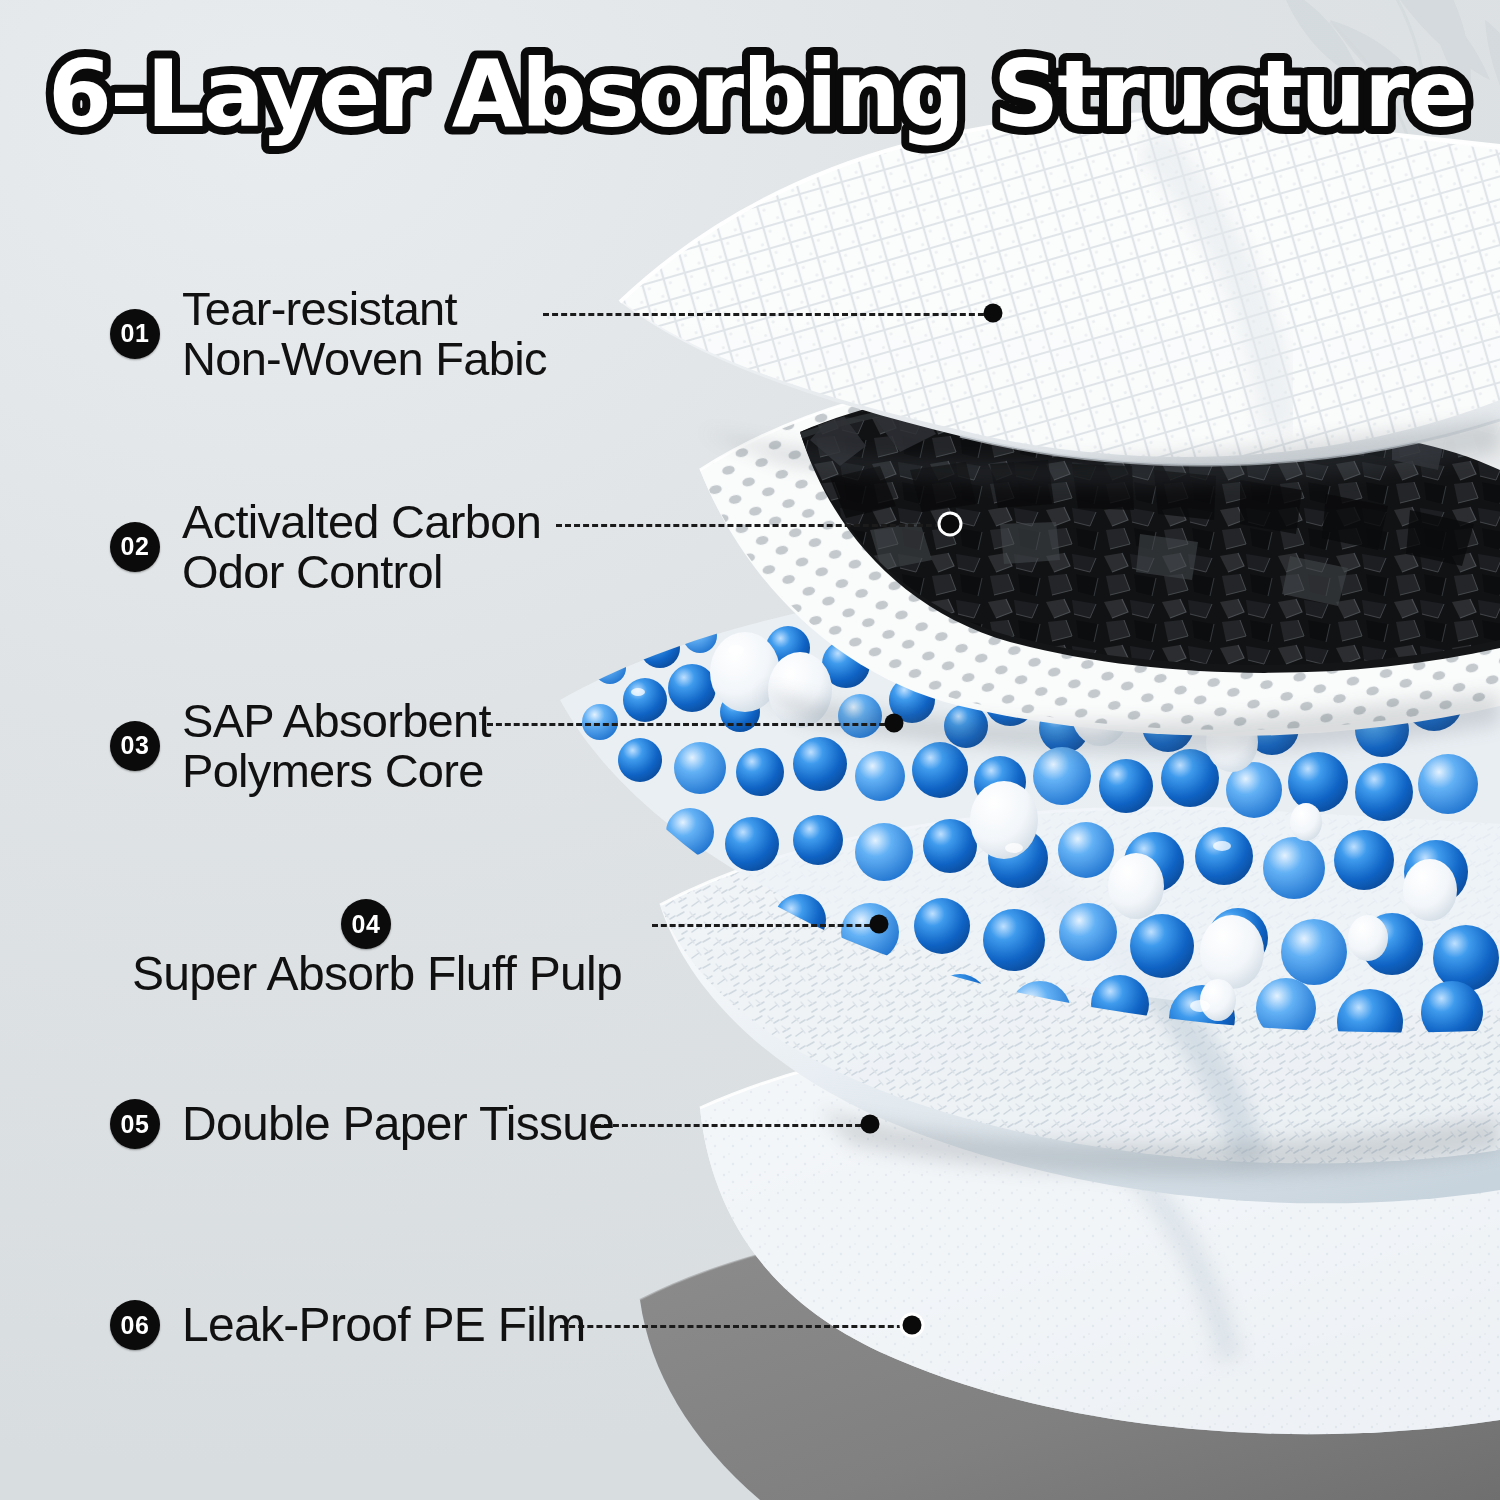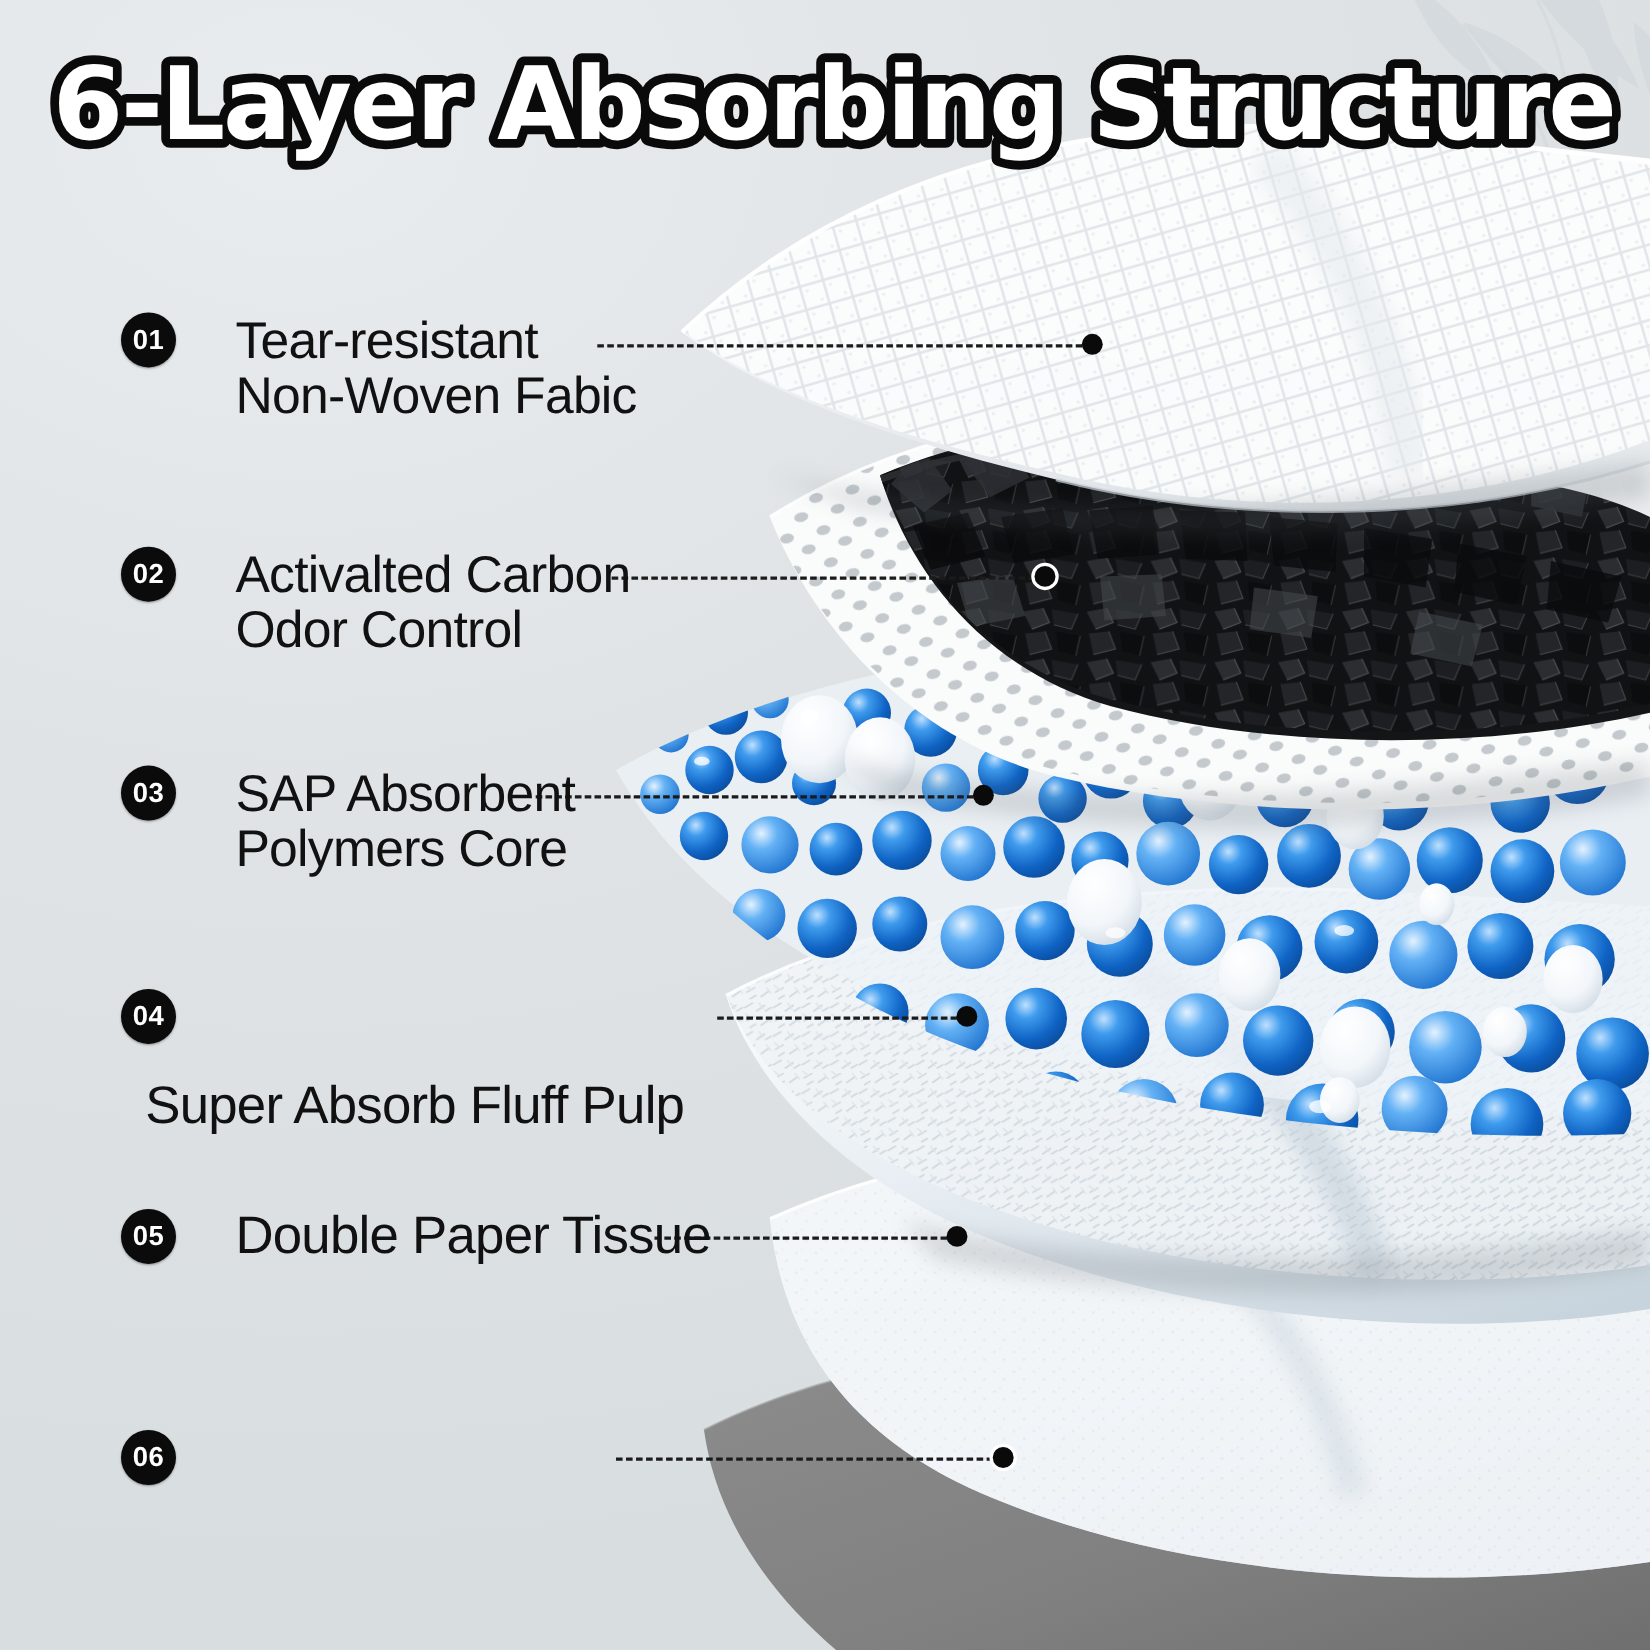--- a/index.html
+++ b/index.html
@@ -17,21 +17,21 @@
 
   
   .bamboo{position:absolute;pointer-events:none;opacity:.55;}
   .bamboo svg{display:block;}
 
   
   .stack{position:absolute;left:0;top:0;width:1500px;height:1500px;}
   .stack svg{display:block;width:1500px;height:1500px;}
 
   
-  .callout{position:absolute;display:flex;gap:32px;}
+  .callout{position:absolute;display:flex;align-items:center;}
   .badge{
     width:50px;height:50px;border-radius:50%;
     background:#0b0b0b;color:#fff;
     display:flex;align-items:center;justify-content:center;
     font-size:25px;font-weight:bold;letter-spacing:.5px;
     flex:0 0 auto;
     box-shadow:0 1px 2px rgba(0,0,0,.35);
   }
   .ctext{
     margin-left:22px;color:#111;
@@ -443,15 +443,16 @@
     <div class="ctext">Super Absorb Fluff Pulp</div>
   </div>
 
   <div class="callout" style="left:110px;top:1099px;">
     <div class="badge">05</div>
     <div class="ctext">Double Paper Tissue</div>
   </div>
 
   <div class="callout" style="left:110px;top:1300px;">
     <div class="badge">06</div>
+    <div class="ctext">Leak-Proof PE Film</div>
   </div>
 
 </div>
 
 </body></html>

